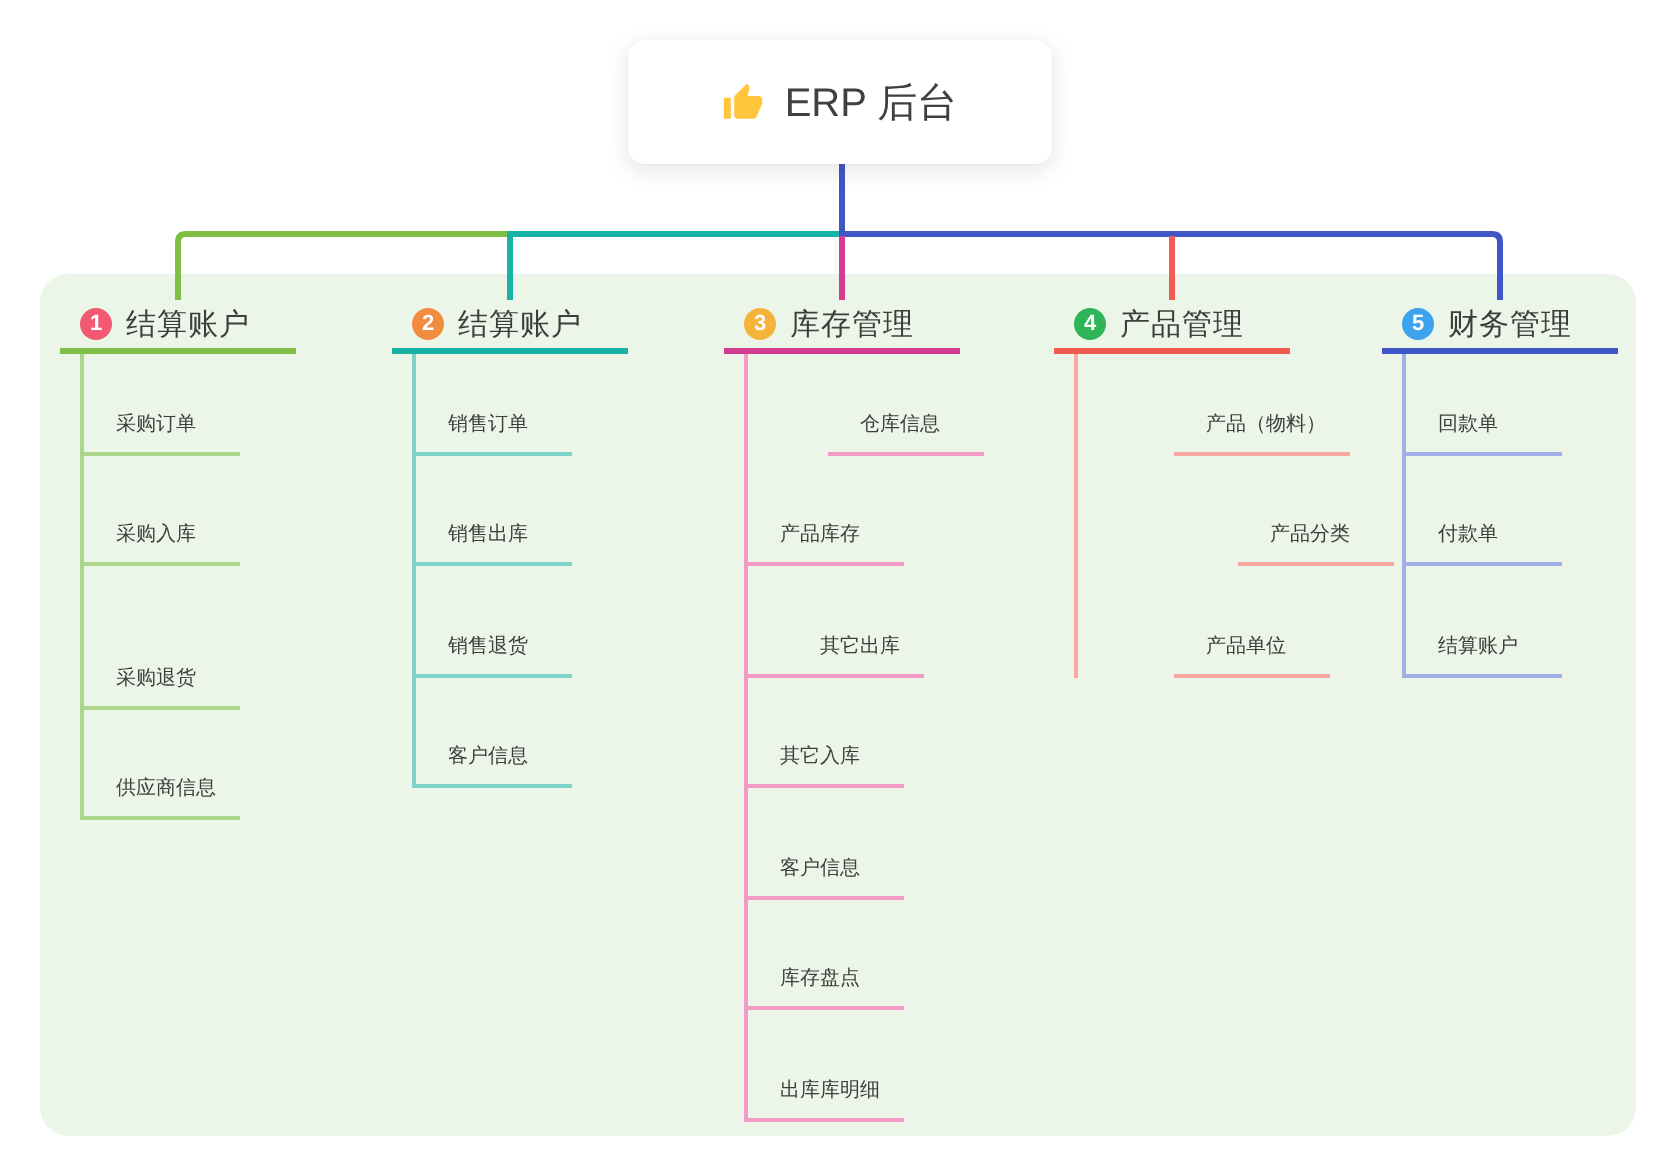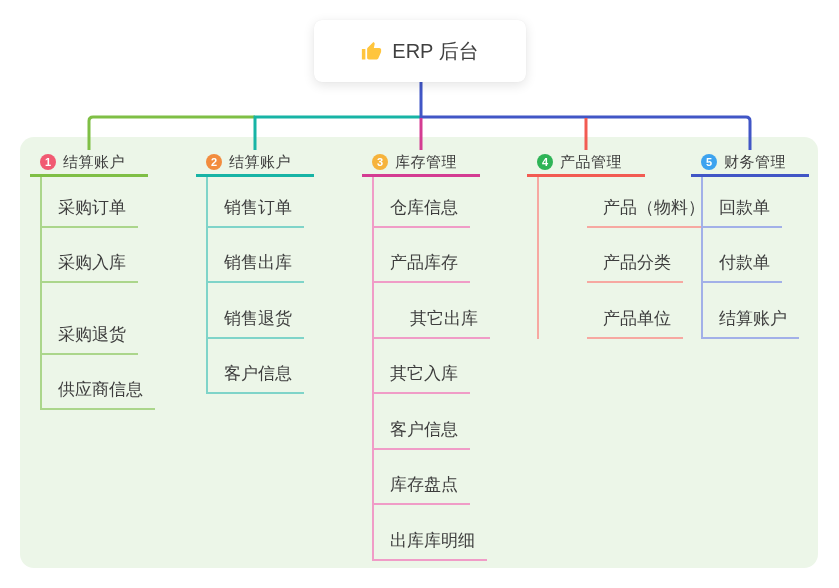--- a/index.html
+++ b/index.html
@@ -36,21 +36,21 @@
   }
   .title-text{font-size:15px;font-weight:500;color:#3d3d3d;letter-spacing:0.5px;}
   .children{
     margin-left:10px;border-left:2px solid;width:max-content;
   }
   .child{
     display:flex;align-items:flex-end;
     height:55.5px;box-sizing:border-box;
     border-bottom:2px solid;
     padding:0 12px 7px 16px;width:max-content;min-width:78px;
-    font-size:17px;color:#3d3d3d;cursor:pointer;
+    font-size:10px;color:#3d3d3d;cursor:pointer;
   }
   .child:first-child{height:50.5px;}
 </style>
 </head>
 <body style="background: rgb(255, 255, 255);">
 
 <div id="stage">
 
   <div id="panel" style="background: rgb(236, 246, 232);"></div>
 
@@ -109,21 +109,21 @@
             <span>客户信息</span>
           </div>
         </div>
   </div>
       <div class="branch" style="left: 362px;">
     <div class="branch-title" style="border-bottom-color: rgb(212, 60, 146);">
       <span class="badge" style="background: rgb(246, 179, 60);">3</span>
       <span class="title-text">库存管理</span>
     </div>
     <div class="children" style="border-left-color: rgb(240, 156, 199);">
-          <div class="child" style="border-bottom-color: rgb(240, 156, 199);">
+          <div class="child" style="border-bottom-color: rgb(240, 156, 199); margin-left: 40px;">
             <span>仓库信息</span>
           </div>
           <div class="child" style="border-bottom-color: rgb(240, 156, 199); text-align: center;">
             <span>产品库存</span>
           </div>
           <div class="child" style="border-bottom-color: rgb(240, 156, 199); padding-left: 36px;">
             <span>其它出库</span>
           </div>
           <div class="child" style="border-bottom-color: rgb(240, 156, 199);">
             <span>其它入库</span>
@@ -141,21 +141,21 @@
   </div>
       <div class="branch" style="left: 527px;">
     <div class="branch-title" style="border-bottom-color: rgb(242, 91, 82);">
       <span class="badge" style="background: rgb(47, 180, 87);">4</span>
       <span class="title-text">产品管理</span>
     </div>
     <div class="children" style="border-left-color: rgb(247, 168, 161); padding-left: 48px;">
           <div class="child" style="border-bottom-color: rgb(247, 168, 161);">
             <span>产品（物料）</span>
           </div>
-          <div class="child" style="border-bottom-color: rgb(247, 168, 161);">
+          <div class="child" style="border-bottom-color: rgb(247, 168, 161); margin-left: 32px;">
             <span>产品分类</span>
           </div>
           <div class="child" style="border-bottom-color: rgb(247, 168, 161);">
             <span>产品单位</span>
           </div>
         </div>
   </div>
       <div class="branch" style="left: 691px;">
     <div class="branch-title" style="border-bottom-color: rgb(65, 86, 198);">
       <span class="badge" style="background: rgb(61, 163, 239);">5</span>

